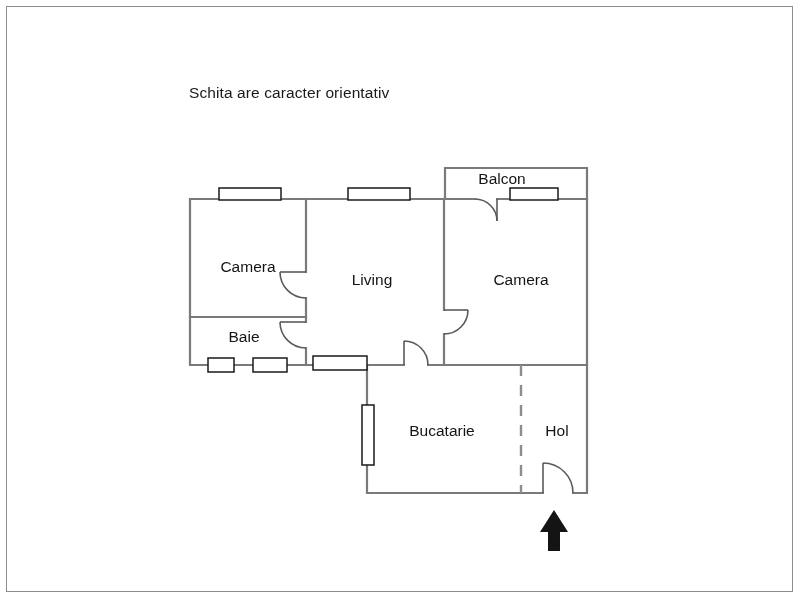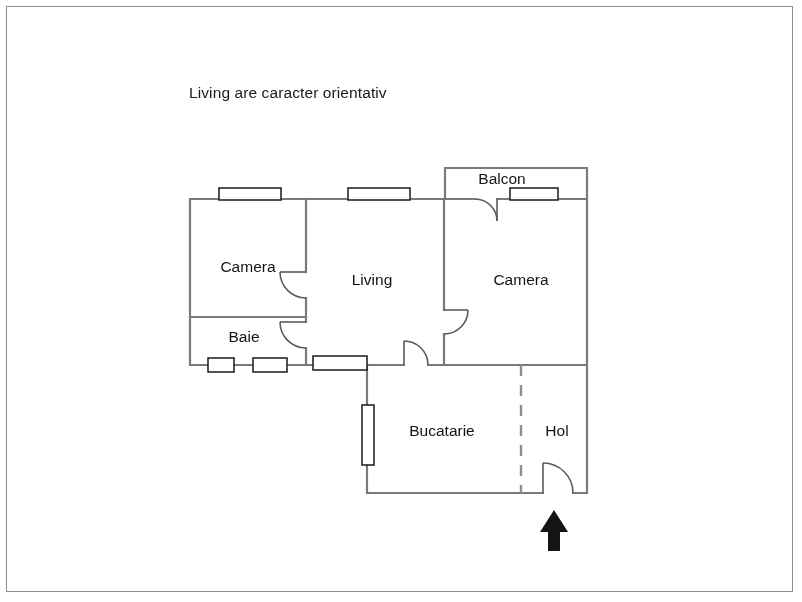--- a/index.html
+++ b/index.html
@@ -50,21 +50,21 @@
     fill: #141414;
   }
 </style>
 </head>
 <body>
 
 <div id="page">
 
   <div id="outer-frame"></div>
 
-  <div id="plan-title">Living are caracter orientativ</div>
+  <div id="plan-title">Schita are caracter orientativ</div>
 
   <svg id="floorplan-svg" width="802" height="602" viewBox="0 0 802 602">
 
     <g id="walls-group" fill="none" stroke="#7a7a7a" stroke-width="2.2" stroke-linecap="square">
       <path id="wall-outline-main" d="M 190 199 L 190 365 L 367 365 L 367 493 L 587 493 L 587 199 L 190 199 Z"></path>
       <path id="wall-balcony" d="M 445 199 L 445 168 L 587 168 L 587 199"></path>
       <line id="wall-camera-living" x1="306" y1="199" x2="306" y2="365"></line>
       <line id="wall-living-camera" x1="444" y1="199" x2="444" y2="365"></line>
       <line id="wall-baie-top" x1="190" y1="317" x2="306" y2="317"></line>
       <line id="wall-bottom-block-top" x1="367" y1="365" x2="587" y2="365"></line>

